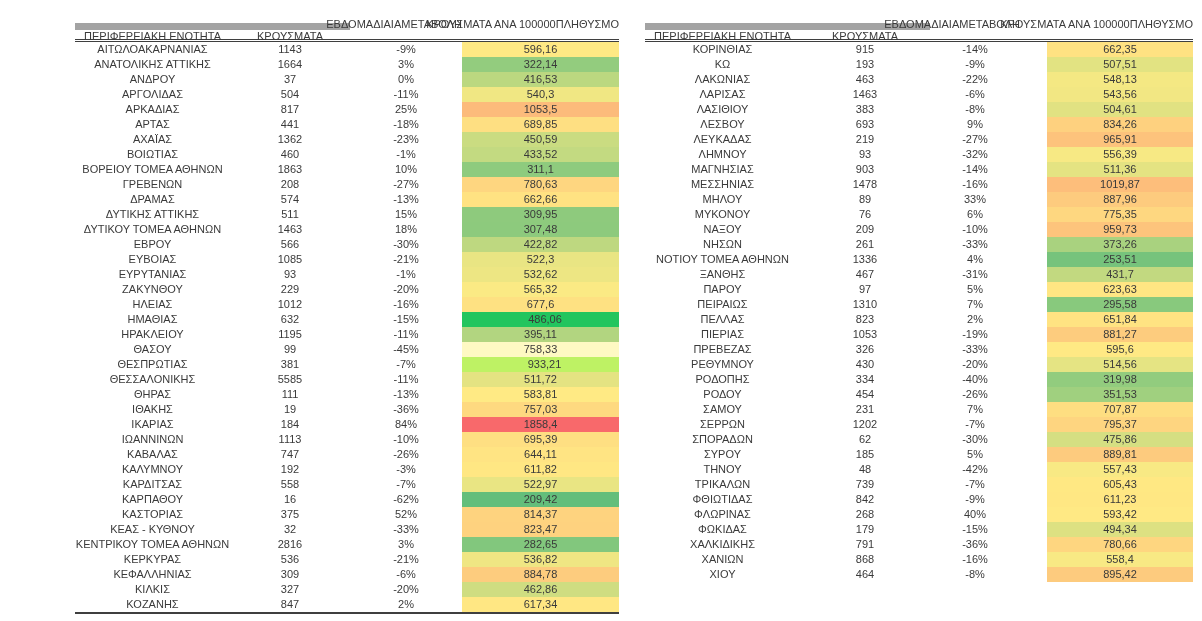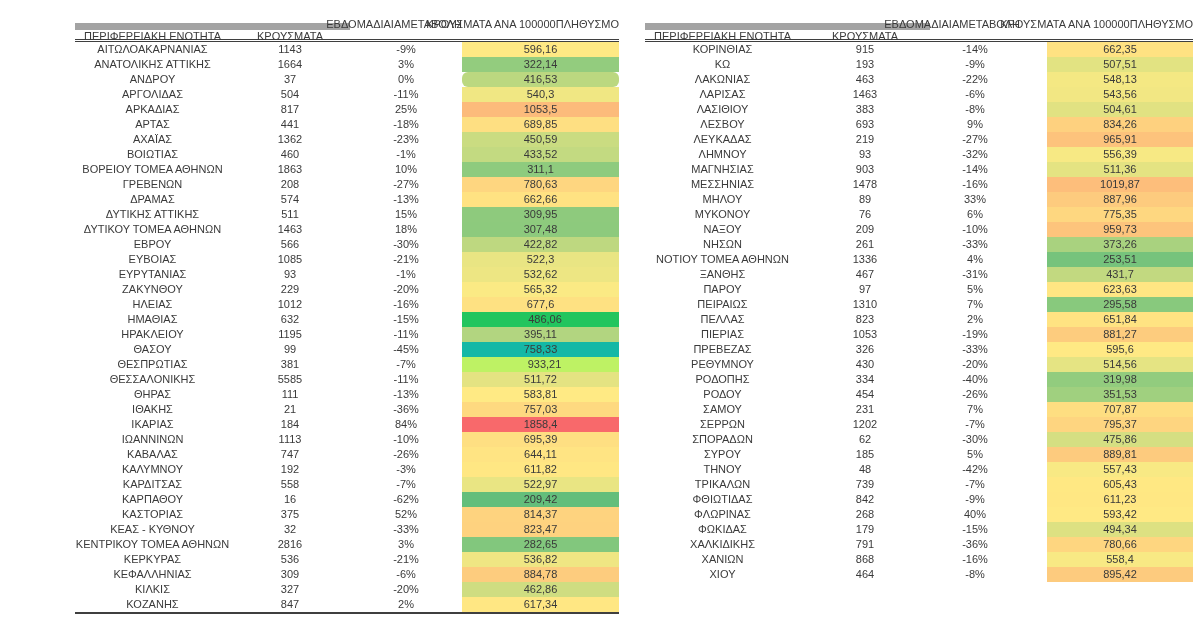--- a/index.html
+++ b/index.html
@@ -71,21 +71,21 @@
         <div class="tr grid-row">
           <div class="td td-region">ΑΝΑΤΟΛΙΚΗΣ ΑΤΤΙΚΗΣ</div>
           <div class="td td-cases">1664</div>
           <div class="td td-change">3%</div>
           <div class="td td-per" style="background: rgb(147, 204, 126);">322,14</div>
         </div>
         <div class="tr grid-row">
           <div class="td td-region">ΑΝΔΡΟΥ</div>
           <div class="td td-cases">37</div>
           <div class="td td-change">0%</div>
-          <div class="td td-per" style="background: rgb(187, 216, 128); border-radius: 6px;">416,53</div>
+          <div class="td td-per" style="background: rgb(187, 216, 128);">416,53</div>
         </div>
         <div class="tr grid-row">
           <div class="td td-region">ΑΡΓΟΛΙΔΑΣ</div>
           <div class="td td-cases">504</div>
           <div class="td td-change">-11%</div>
           <div class="td td-per" style="background: rgb(240, 231, 131);">540,3</div>
         </div>
         <div class="tr grid-row">
           <div class="td td-region">ΑΡΚΑΔΙΑΣ</div>
           <div class="td td-cases">817</div>
@@ -179,21 +179,21 @@
         <div class="tr grid-row">
           <div class="td td-region">ΗΡΑΚΛΕΙΟΥ</div>
           <div class="td td-cases">1195</div>
           <div class="td td-change">-11%</div>
           <div class="td td-per" style="background: rgb(178, 213, 128);">395,11</div>
         </div>
         <div class="tr grid-row">
           <div class="td td-region">ΘΑΣΟΥ</div>
           <div class="td td-cases">99</div>
           <div class="td td-change">-45%</div>
-          <div class="td td-per" style="background: #14b8a6;">758,33</div>
+          <div class="td td-per" style="background: #fef9c3;">758,33</div>
         </div>
         <div class="tr grid-row">
           <div class="td td-region">ΘΕΣΠΡΩΤΙΑΣ</div>
           <div class="td td-cases">381</div>
           <div class="td td-change">-7%</div>
           <div class="td td-per" style="background: #bef264; padding-left: 8px;">933,21</div>
         </div>
         <div class="tr grid-row">
           <div class="td td-region">ΘΕΣΣΑΛΟΝΙΚΗΣ</div>
           <div class="td td-cases">5585</div>
@@ -201,21 +201,21 @@
           <div class="td td-per" style="background: rgb(228, 227, 130);">511,72</div>
         </div>
         <div class="tr grid-row">
           <div class="td td-region">ΘΗΡΑΣ</div>
           <div class="td td-cases">111</div>
           <div class="td td-change">-13%</div>
           <div class="td td-per" style="background: rgb(255, 234, 132);">583,81</div>
         </div>
         <div class="tr grid-row">
           <div class="td td-region">ΙΘΑΚΗΣ</div>
-          <div class="td td-cases">21</div>
+          <div class="td td-cases">19</div>
           <div class="td td-change">-36%</div>
           <div class="td td-per" style="background: rgb(254, 217, 128);">757,03</div>
         </div>
         <div class="tr grid-row">
           <div class="td td-region">ΙΚΑΡΙΑΣ</div>
           <div class="td td-cases">184</div>
           <div class="td td-change">84%</div>
           <div class="td td-per" style="background: rgb(248, 105, 107);">1858,4</div>
         </div>
         <div class="tr grid-row">

